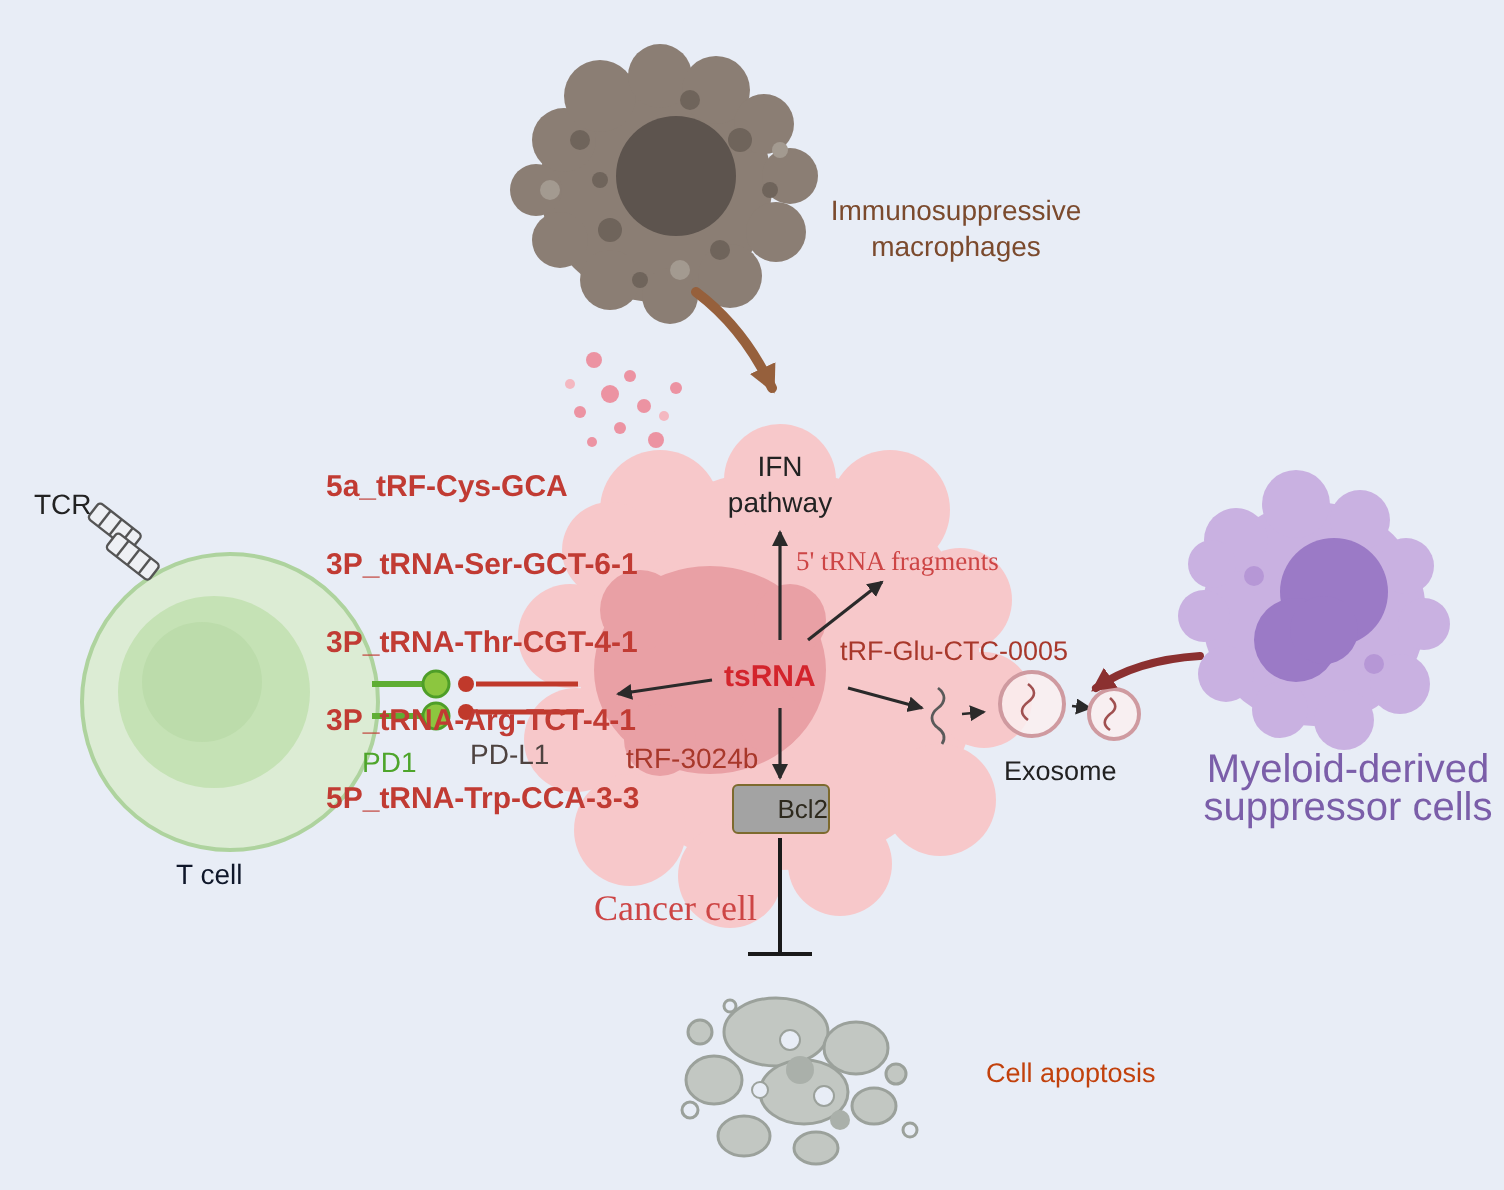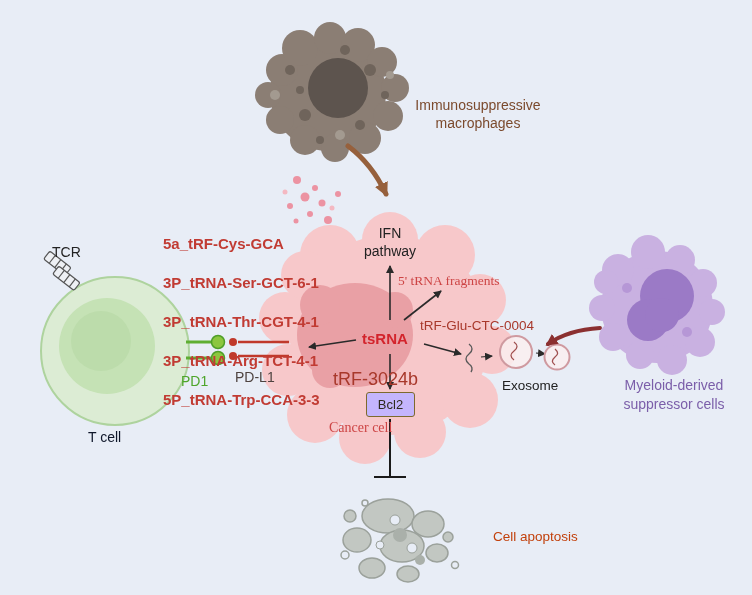--- a/index.html
+++ b/index.html
@@ -10,22 +10,22 @@
   .center{text-align:center;}
   .red{color:#cd4545;font-family:Liberation Serif, serif;}
   .maroon{color:#a8382b;}
   .brown{color:#7b4a2d;}
   .purple{color:#7b5ea9;}
   .green{color:#4ea52b;}
   .gray{color:#c2410c;}
   .dark{color:#222222;}
   .fragment-line{font-size:15px;font-weight:600;color:#c13b33;line-height:21px;}
   #bcl2-box{position:absolute;left:366px;top:392px;width:47px;height:23px;
-            background:#c4b5fd;border:1.5px solid #7d6a2e;border-radius:3px;
-            display:flex;align-items:center;justify-content:center;
+            background:#a3a3a3;border:1.5px solid #7d6a2e;border-radius:3px;
+            display:flex;align-items:center;justify-content:flex-end;
             font-size:13px;color:#2e2a1e;}
 </style>
 </head>
 <body>
 
 <div id="figure">
 
 <svg id="scene" width="752" height="595" viewBox="0 0 752 595">
   <defs>
     <marker id="mBlack" markerUnits="userSpaceOnUse" markerWidth="10" markerHeight="9" refX="7" refY="4" orient="auto">
@@ -230,42 +230,42 @@
 pathway</div>
 
 <div class="lbl" style="left:163px;top:215px;">
   <div class="fragment-line">5a_tRF-Cys-GCA</div>
   <div class="fragment-line">3P_tRNA-Ser-GCT-6-1</div>
   <div class="fragment-line">3P_tRNA-Thr-CGT-4-1</div>
   <div class="fragment-line">3P_tRNA-Arg-TCT-4-1</div>
   <div class="fragment-line">5P_tRNA-Trp-CCA-3-3</div>
 </div>
 
-<div class="lbl dark" style="left:17px;top:243px;font-size:14px;margin-left:35px;">TCR</div>
+<div class="lbl dark" style="left:17px;top:243px;font-size:14px;">TCR</div>
 
 <div class="lbl" style="left:88px;top:428px;font-size:14px;color:#0f172a;">T cell</div>
 
 <div class="lbl green" style="left:181px;top:372px;font-size:14px;">PD1</div>
 
 <div class="lbl" style="left:235px;top:368px;font-size:14px;color:#4e4340;">PD-L1</div>
 
 <div class="lbl" style="left:362px;top:330px;font-size:15px;font-weight:bold;color:#d3242c;">tsRNA</div>
 
 <div class="lbl red" style="left:398px;top:272px;font-size:13.5px;">5' tRNA fragments</div>
 
-<div class="lbl maroon" style="left:420px;top:317px;font-size:13.5px;">tRF-Glu-CTC-0004</div>
-
-<div class="lbl maroon" style="left:313px;top:370px;font-size:18px;margin-left:20px;">tRF-3024b</div>
+<div class="lbl maroon" style="left:420px;top:317px;font-size:13.5px;">tRF-Glu-CTC-0005</div>
+
+<div class="lbl maroon" style="left:313px;top:370px;font-size:14px;">tRF-3024b</div>
 
 <div id="bcl2-box">
   <span>Bcl2</span>
 </div>
 
-<div class="lbl red" style="left:297px;top:419px;font-size:14px;margin-left:32px;">Cancer cell</div>
+<div class="lbl red" style="left:297px;top:445px;font-size:18px;">Cancer cell</div>
 
 <div class="lbl dark" style="left:502px;top:377px;font-size:13.5px;">Exosome</div>
 
-<div class="lbl purple center" style="left:598px;top:376px;width:152px;font-size:14px;line-height:19px;">Myeloid-derived
+<div class="lbl purple center" style="left:598px;top:376px;width:152px;font-size:20px;line-height:19px;">Myeloid-derived
 suppressor cells</div>
 
 <div class="lbl gray" style="left:493px;top:528px;font-size:13.5px;">Cell apoptosis</div>
 
 </div>
 
 </body></html>

